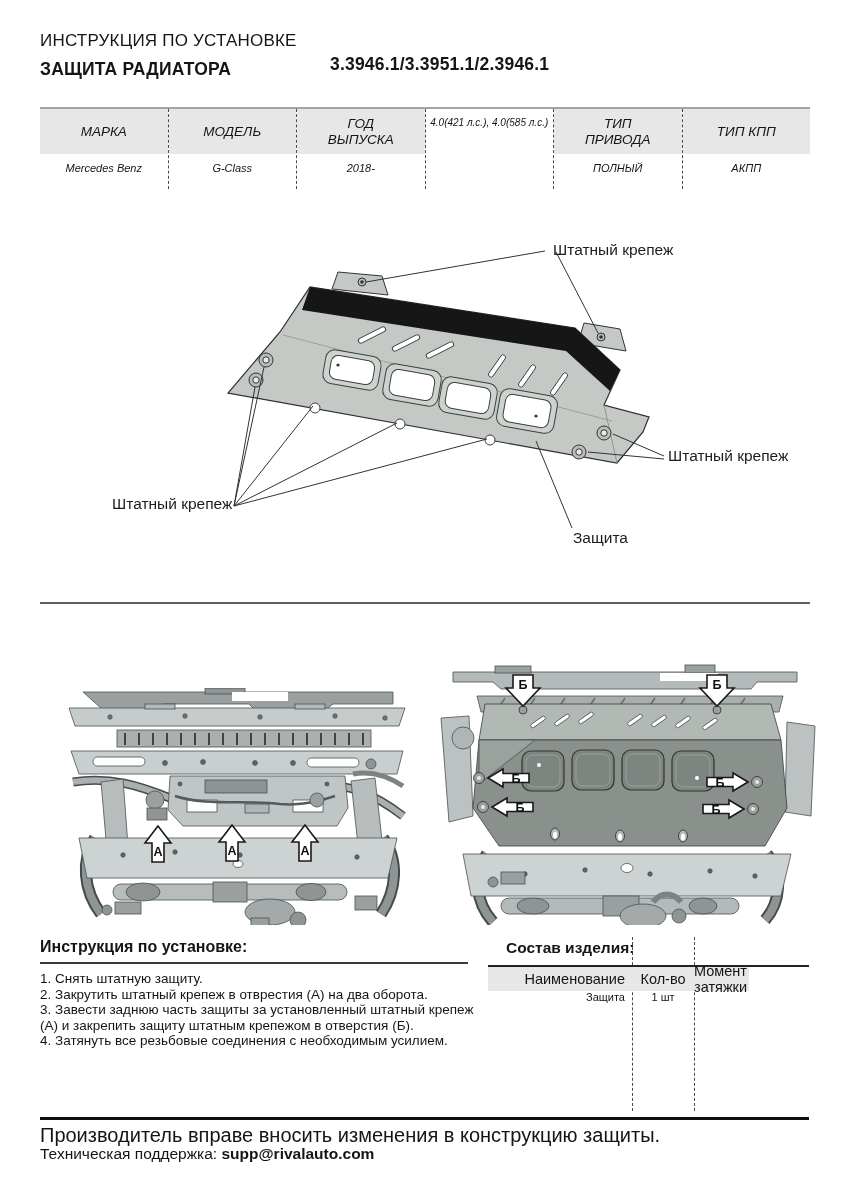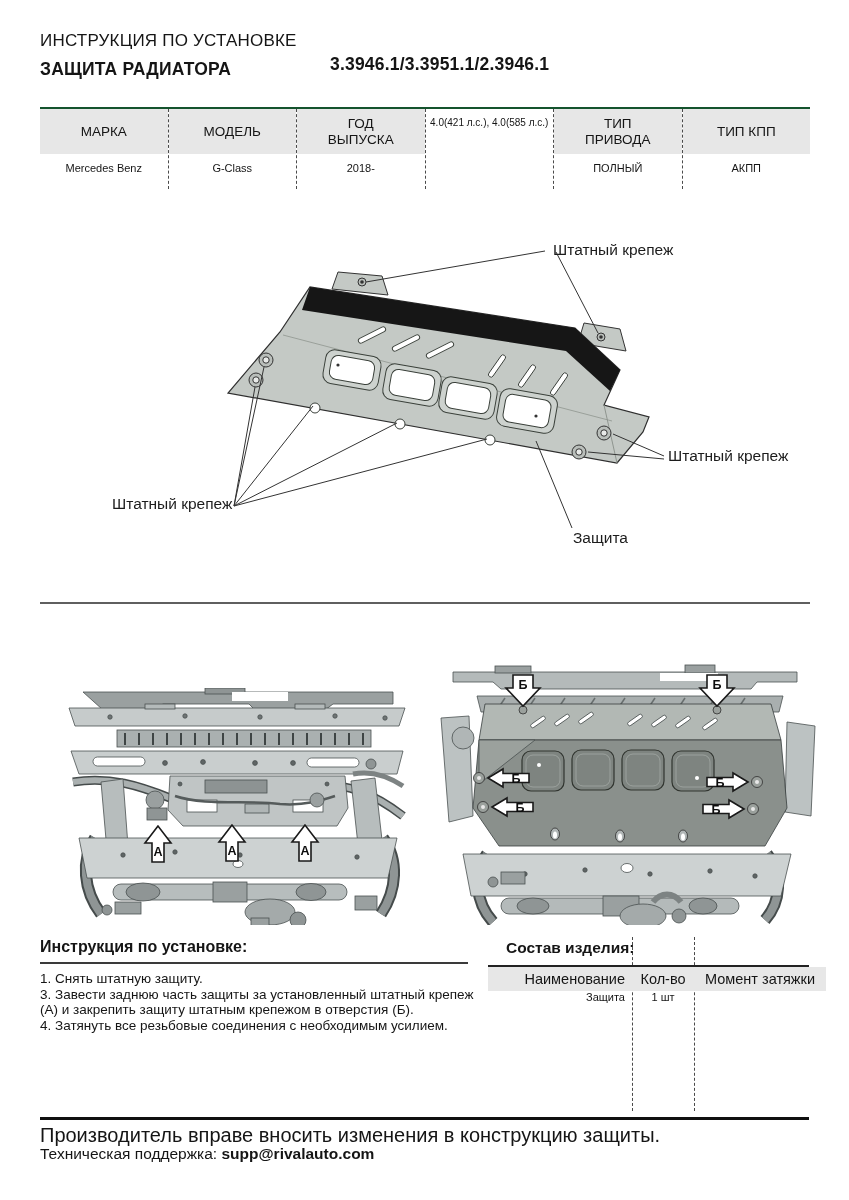--- a/index.html
+++ b/index.html
@@ -6,21 +6,21 @@
   .page{position:relative;width:849px;height:1200px;background:#ffffff;overflow:hidden;
         font-family:"Liberation Sans", sans-serif;color:#151515;}
   .abs{position:absolute;}
 
   
   .doc-type{left:40px;top:31px;font-size:17px;letter-spacing:.2px;text-align:right;}
   .product-title{left:40px;top:59px;font-size:17.5px;font-weight:bold;letter-spacing:.2px;}
   .part-numbers{left:330px;top:55px;font-size:17.5px;font-weight:bold;line-height:19px;letter-spacing:.2px;}
 
   
-  .vtable{left:40px;top:107px;width:770px;height:80px;border-top:2px solid #14532d;display:flex;}
+  .vtable{left:40px;top:107px;width:770px;height:80px;border-top:2px solid #a3a3a3;display:flex;font-style:italic;}
   .vcol{flex:1;display:flex;flex-direction:column;min-width:0;}
   .vcol + .vcol{border-left:1px dashed #4a4a4a;}
   .vhead{height:45px;background:#e7e7e7;display:flex;flex-direction:column;justify-content:center;
          align-items:center;font-size:13.5px;line-height:15.5px;}
   .vval{flex:1;display:flex;justify-content:center;padding-top:8px;font-size:11px;white-space:nowrap;}
   .vval.small{font-size:10px;}
 
   
   .diagram{left:0;top:225px;}
   .photo-left{left:55px;top:688px;}
@@ -33,21 +33,21 @@
   .instructions .title{font-size:16px;font-weight:bold;}
   .instructions .rule{height:2px;background:#3a3a3a;margin:6px 0 7px 0;width:428px;}
   .step{font-size:13.5px;line-height:15.5px;}
 
   
   .comp{left:488px;top:937px;width:321px;height:174px;}
   .comp .dash{position:absolute;top:0;bottom:0;width:0;border-left:1px dashed #4a4a4a;}
   .comp .dash.d1{left:144px;} .comp .dash.d2{left:206px;}
   .comp .title{position:absolute;left:18px;top:2px;font-size:15.5px;font-weight:bold;}
   .comp .rule{position:absolute;left:0;top:28px;width:321px;height:2px;background:#222;}
-  .comp .chead{position:absolute;left:0;top:30px;width:338px;height:24px;background:#e7e7e7;display:flex;}
+  .comp .chead{position:absolute;left:0;top:30px;width:261px;height:24px;background:#e7e7e7;display:flex;}
   .comp .chead .c1{width:144px;display:flex;align-items:center;justify-content:flex-end;padding-right:7px;box-sizing:border-box;font-size:14.5px;}
   .comp .chead .c2{width:62px;display:flex;align-items:center;justify-content:center;font-size:14.5px;}
   .comp .chead .c3{flex:1;display:flex;align-items:center;justify-content:center;font-size:14.5px;}
   .comp .crow{position:absolute;left:0;top:54px;width:321px;height:15px;display:flex;}
   .comp .crow .c1{width:144px;text-align:right;padding-right:7px;box-sizing:border-box;font-size:11px;}
   .comp .crow .c2{width:62px;text-align:center;font-size:11px;}
   .comp .crow .c3{flex:1;text-align:center;font-size:11px;}
 
   
   .footer-rule{left:40px;top:1117px;width:769px;height:3px;background:#101010;}
@@ -458,20 +458,21 @@
         <path d="M309,151 l-15,-9 v4.5 h-26 v9 h26 v4.5 Z" fill="#ffffff" stroke="#1a1a1a" stroke-width="1.6"></path>
         <text class="marker" x="281" y="155.5" text-anchor="middle">Б</text>
       </g>
     </g>
   </svg>
 
   <div class="abs instructions">
     <div class="title">Инструкция по установке:</div>
     <div class="rule"></div>
     <div class="step">1. Снять штатную защиту.</div>
+    <div class="step">2. Закрутить штатный крепеж в отврестия (А) на два оборота.</div>
     <div class="step">3. Завести заднюю часть защиты за установленный штатный крепеж (А) и закрепить защиту штатным крепежом в отверстия (Б).</div>
     <div class="step">4. Затянуть все резьбовые соединения с необходимым усилием.</div>
   </div>
 
   <div class="abs comp">
     <div class="dash d1"></div>
     <div class="dash d2"></div>
     <div class="title">Состав изделия:</div>
     <div class="rule"></div>
     <div class="chead">

